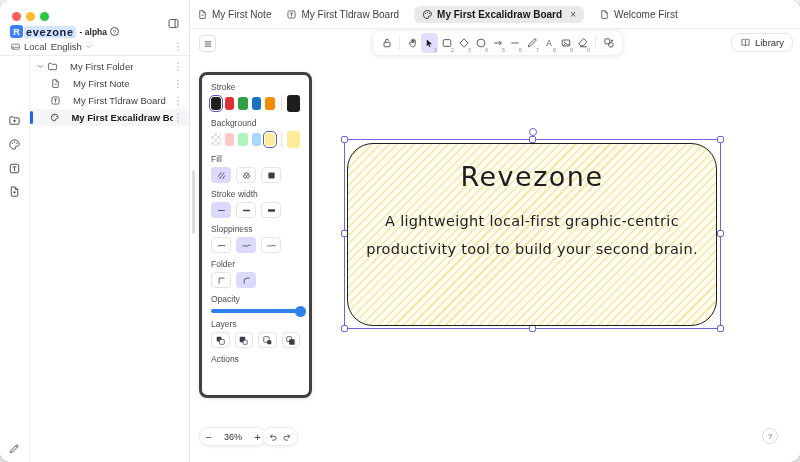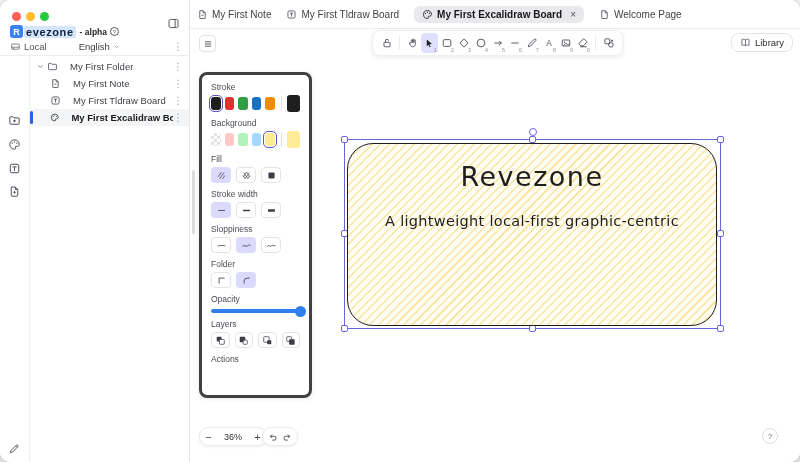--- a/index.html
+++ b/index.html
@@ -15,21 +15,21 @@
   .collapse-btn { position:absolute; right:9px; top:17px; background:none; border:none; cursor:pointer; }
   .logo-row { position:absolute; left:10px; top:25px; display:flex; align-items:center; }
   .logo-badge { width:13px; height:13px; border-radius:3px; background:#3b82f6; color:#fff; font-size:9px; font-weight:bold;
                 display:flex; align-items:center; justify-content:center; }
   .logo-rest { font-size:11px; font-weight:bold; color:#10243f; background:#d4e5fd; padding:0 2px; border-radius:2px; letter-spacing:.6px; margin-left:1px; }
   .logo-suffix { font-size:8.5px; color:#26262b; margin-left:4px; font-weight:bold; }
   .logo-help { margin-left:3px; width:9px; height:9px; border:1px solid #555; border-radius:50%; font-size:6px; color:#555;
                display:flex; align-items:center; justify-content:center; }
   .meta-row { position:absolute; left:10px; top:41px; right:6px; display:flex; align-items:center; font-size:9.5px; color:#52525b; }
   .meta-row .mlabel { margin-left:3px; }
-  .meta-row .lang { margin-left:32px; color:#3f3f46; }
+  .meta-row .lang { margin-left:4px; color:#3f3f46; }
   .meta-row .kebab { margin-left:auto; }
   .kebab { color:#9ca3af; font-size:10px; line-height:1; cursor:pointer; }
   .sb-divider { position:absolute; left:0; right:0; top:55px; height:1px; background:#ededef; }
 
   .rail { position:absolute; left:0; top:56px; bottom:0; width:30px; border-right:1px solid #f0f0f2; }
   .rail .ric { position:absolute; left:8px; cursor:pointer; }
 
   .tree { position:absolute; left:30px; right:0; top:58px; }
   .trow { position:relative; height:17px; display:flex; align-items:center; padding:0 6px; font-size:9.5px; color:#3f3f46; cursor:pointer; }
   .trow .tlabel { margin-left:12px; white-space:nowrap; overflow:hidden; }
@@ -249,21 +249,21 @@
             <circle cx="10.8" cy="6.4" r=".8" fill="#18181b"></circle>
           </svg>
         <span style="font-weight:bold">My First Excalidraw Board</span>
         <span class="close">×</span>
       </div>
       <div class="tab">
         <svg viewBox="0 0 16 16" width="11" height="11" fill="none" stroke="#4b4b55" stroke-width="1.2">
             <path d="M4 2.5h5l3 3V13a.8.8 0 0 1-.8.8H4.8A.8.8 0 0 1 4 13Z"></path>
             <path d="M9 2.5v3h3"></path>
           </svg>
-        <span>Welcome Page</span>
+        <span>Welcome First</span>
       </div>
     </div>
 
     <div class="panel-scroll"></div>
 
     <button class="menu-btn">
       <svg viewBox="0 0 16 16" width="10" height="10" fill="none" stroke="#4b4b55" stroke-width="1.4">
           <path d="M3 4.5h10M3 8h10M3 11.5h10"></path>
         </svg>
     </button>
@@ -512,20 +512,21 @@
       <span class="handle" style="left:-4px;top:50%;margin-top:-4px"></span>
       <span class="handle" style="right:-4px;top:50%;margin-top:-4px"></span>
       <span class="handle" style="left:-4px;bottom:-4px"></span>
       <span class="handle" style="left:50%;margin-left:-4px;bottom:-4px"></span>
       <span class="handle" style="right:-4px;bottom:-4px"></span>
     </div>
     <div class="shape">
       <div class="shape-title">Revezone</div>
       <div class="shape-body">
         <div>A lightweight local-first graphic-centric</div>
+        <div>productivity tool to build your second brain.</div>
       </div>
     </div>
 
     <div class="zoom-island">
       <span class="zbtn">−</span>
       <span class="zlevel">36%</span>
       <span class="zbtn">+</span>
     </div>
     <div class="undo-island">
       <span class="uibtn">

